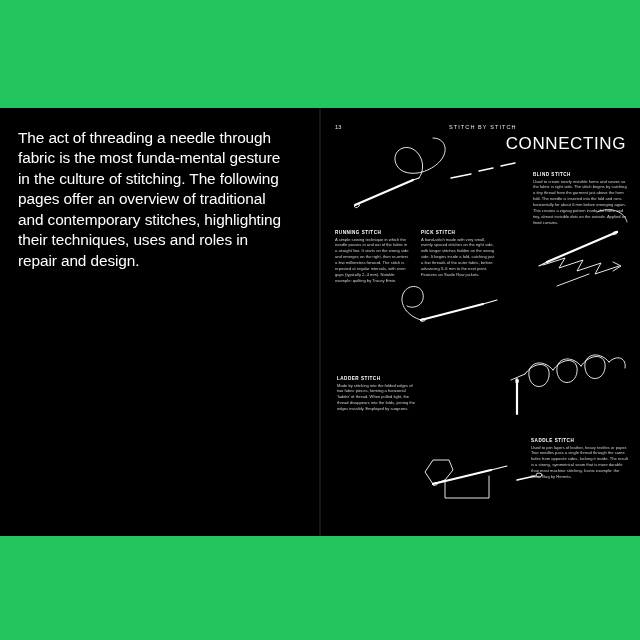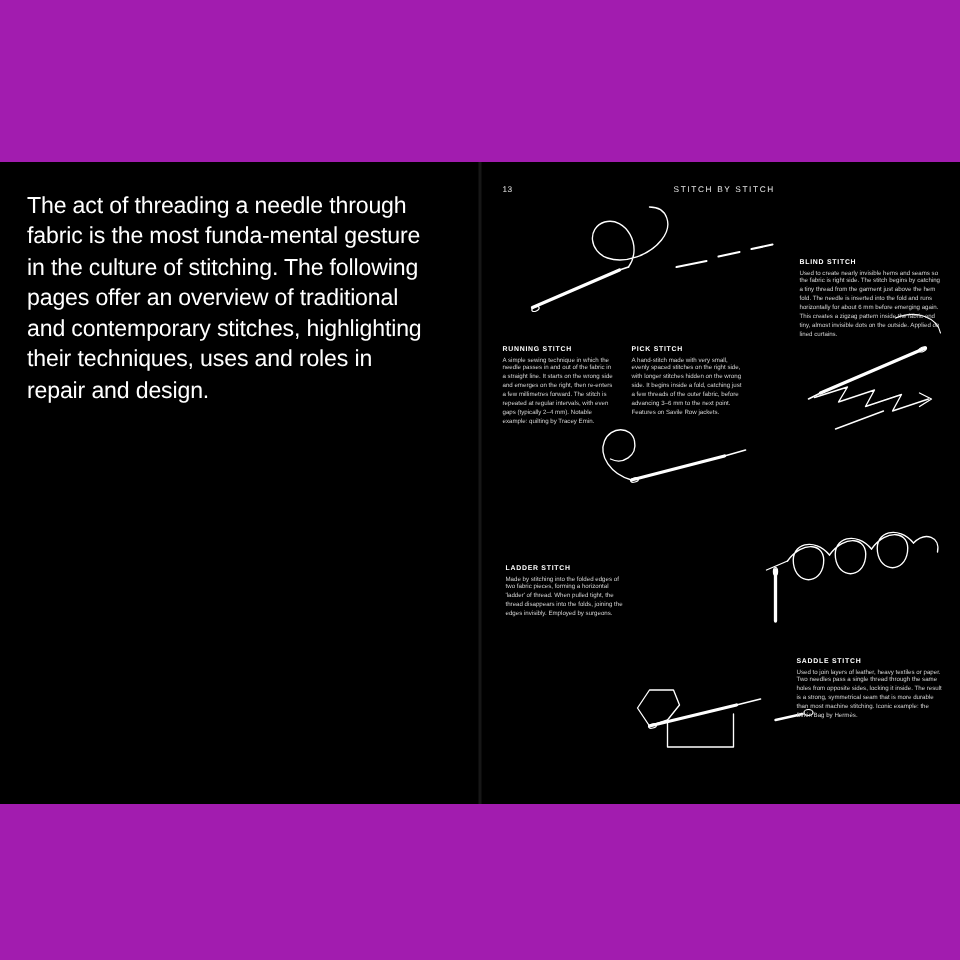--- a/index.html
+++ b/index.html
@@ -8,21 +8,21 @@
     width: 640px;
     height: 640px;
     overflow: hidden;
     background: #8c8c8c;
     font-family: "Liberation Sans", sans-serif;
   }
   .page-wrap {
     position: relative;
     width: 640px;
     height: 640px;
-    background: #a21caf;
+    background: #22c55e;
   }
   .spread {
     position: absolute;
     left: 0;
     top: 108px;
     width: 640px;
     height: 428px;
     background: #000000;
     overflow: hidden;
   }
@@ -132,20 +132,21 @@
     <div class="left-page">
       <div class="intro-text">The act of threading a needle through fabric is the most funda-mental gesture in the culture of stitching. The following pages offer an overview of traditional and contemporary stitches, highlighting their techniques, uses and roles in repair and design.</div>
     </div>
 
     <div class="right-page">
 
       <div class="folio">13</div>
 
       <div class="running-head">STITCH BY STITCH</div>
 
+      <div class="chapter-title">CONNECTING</div>
 
       <svg class="art" viewBox="0 0 319 428">
         <g fill="none" stroke="#ffffff" stroke-width="0.9" stroke-linecap="round" stroke-linejoin="round">
 
           <g>
             <path d="M34 97 L92 72" stroke-width="2.2"></path>
             <path d="M92 72 L98 70" stroke-width="1.1"></path>
             <ellipse cx="36" cy="98" rx="2.6" ry="1.4" transform="rotate(-23 36 98)" stroke-width="0.8"></ellipse>
             <path d="M98 70 C 108 56, 96 36, 82 40 C 70 44, 72 60, 84 64 C 96 68, 112 62, 120 52 C 128 42, 124 30, 112 30"></path>
             <path d="M130 70 L150 66" stroke-width="1.4"></path>

